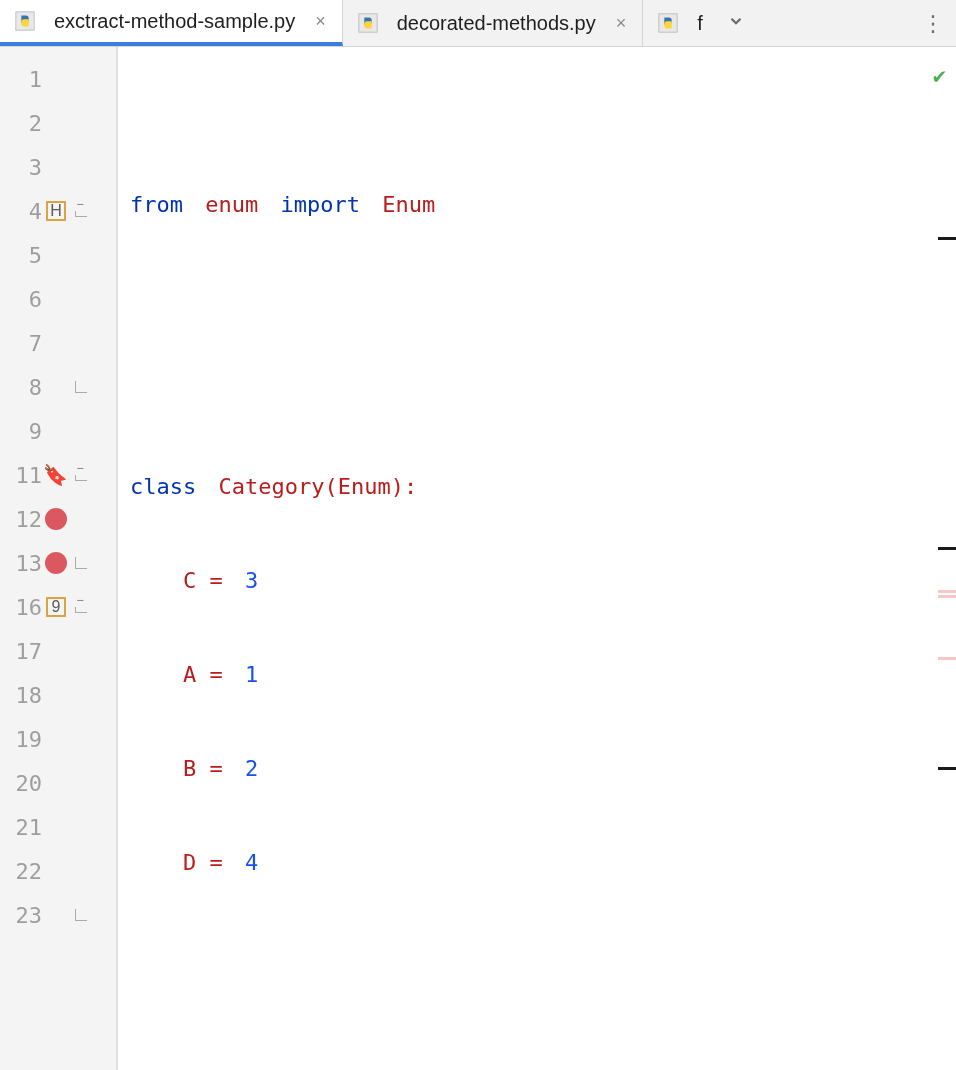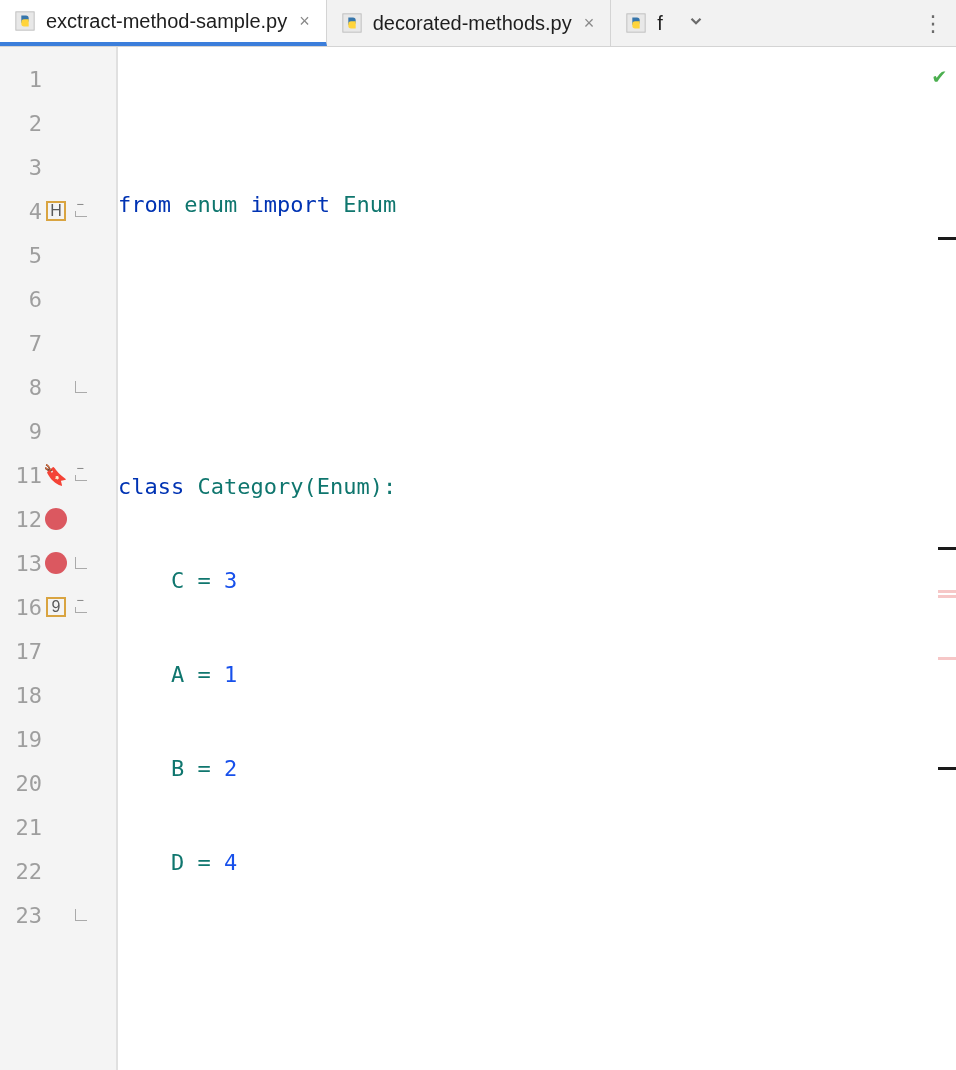--- a/index.html
+++ b/index.html
@@ -16,21 +16,21 @@
     align-items: center;
     height: 47px;
     background: #f2f2f2;
     border-bottom: 1px solid #d4d4d4;
   }
   .tab {
     display: flex;
     align-items: center;
     height: 100%;
     padding: 0 14px;
-    gap: 10px;
+    gap: 18px;
     cursor: pointer;
     font-family: -apple-system, "Segoe UI", sans-serif;
     font-size: 20px;
     color: #1e1e1e;
     border-right: 1px solid #d4d4d4;
   }
   .tab.active {
     background: #ffffff;
     border-bottom: 4px solid #3b7edb;
   }
@@ -148,24 +148,26 @@
   .code-area {
     flex: 1;
     padding-top: 10px;
     white-space: pre;
     position: relative;
   }
   .cline {
     height: 44px;
     display: flex;
     align-items: center;
+    padding-left: 12px;
+    gap: 9px;
   }
   .tk-kw { color: #0033b3; }
   .tk-num { color: #1750eb; }
-  .tk-plain { color: #0f766e; }
+  .tk-plain { color: #b91c1c; }
   .inspection-strip {
     position: absolute;
     right: 0;
     top: 0;
     width: 18px;
     height: 100%;
   }
   .check-ok {
     position: absolute;
     top: 16px;

